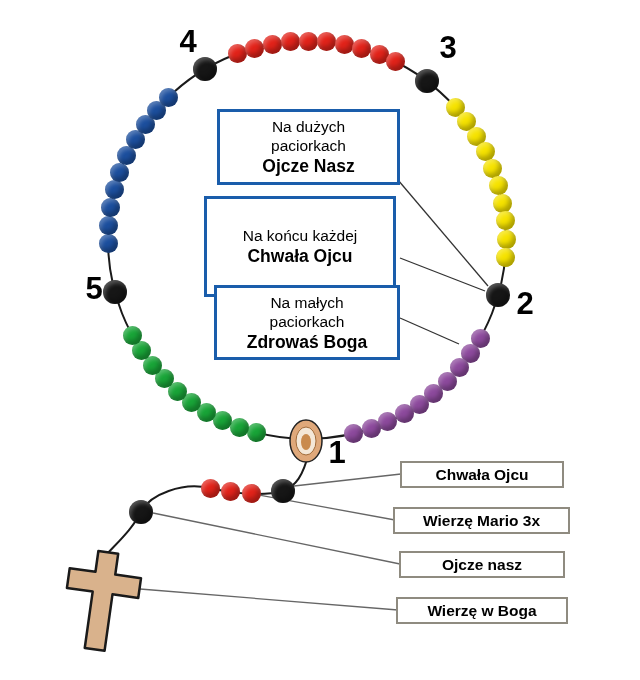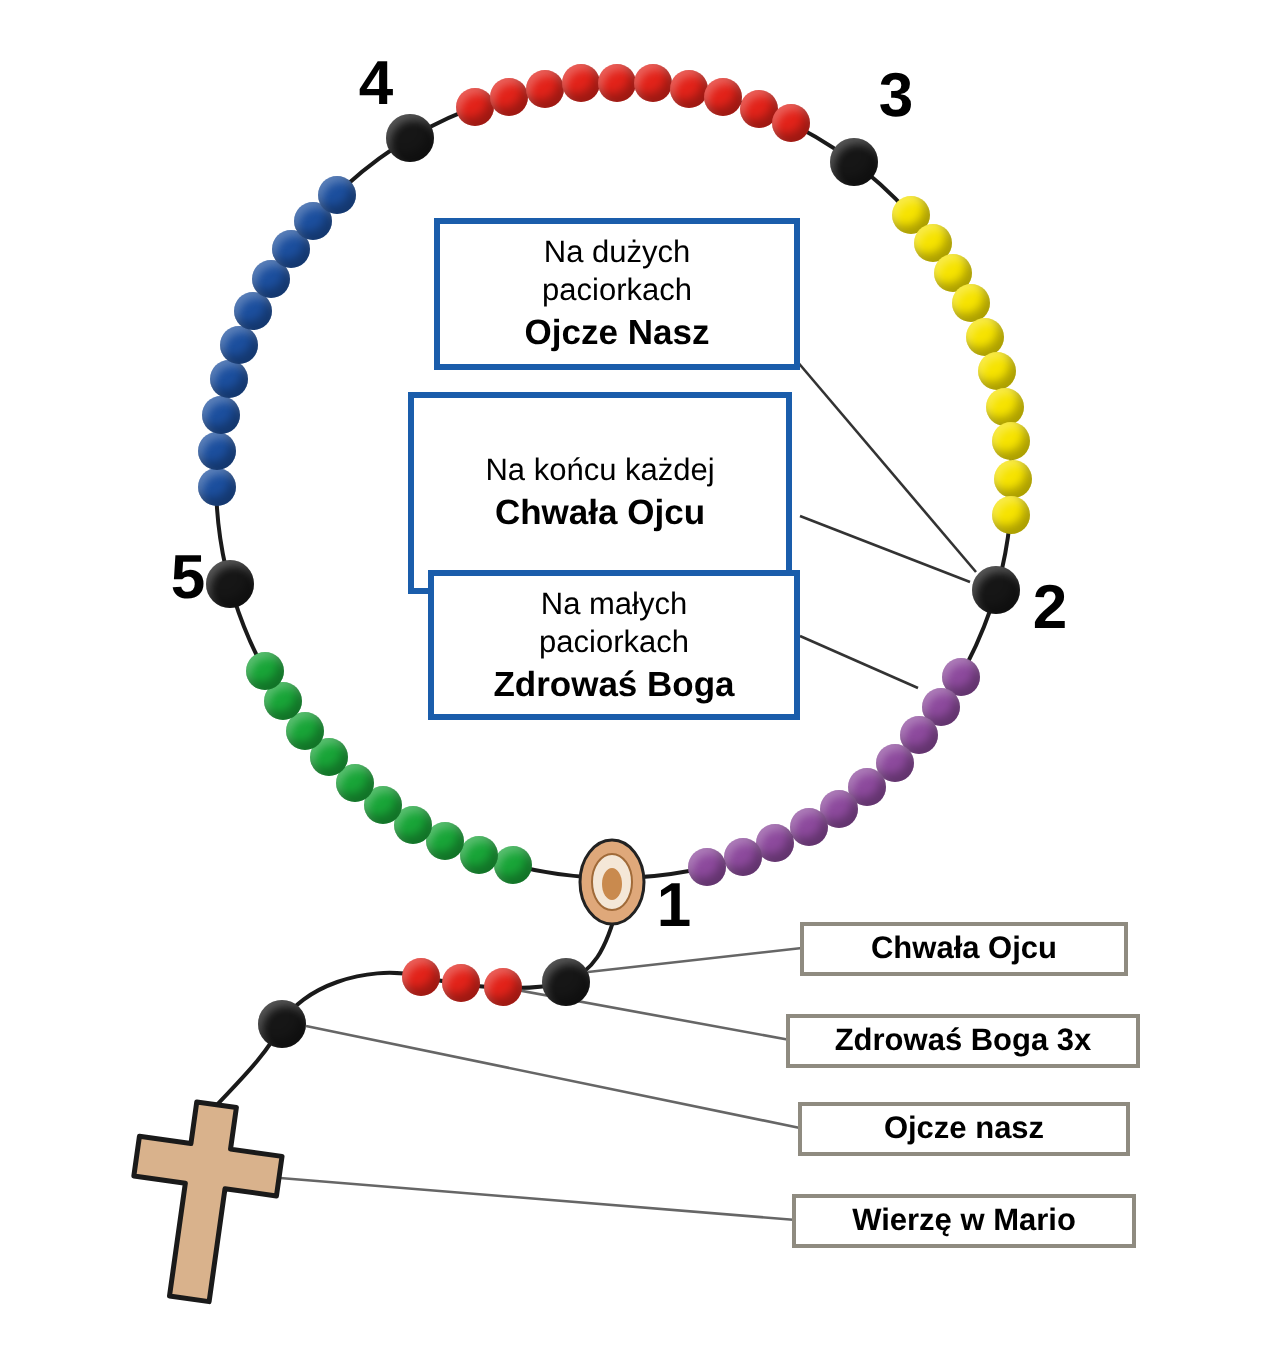--- a/index.html
+++ b/index.html
@@ -181,17 +181,17 @@
     <div class="bold-line">Chwała Ojcu</div>
   </div>
 
   <div class="info-box" style="left:214px;top:285px;width:186px;height:75px">
     <div>Na małych</div>
     <div>paciorkach</div>
     <div class="bold-line">Zdrowaś Boga</div>
   </div>
 
   <div class="pendant-label" style="left:400px;top:461px;width:164px">Chwała Ojcu</div>
-  <div class="pendant-label" style="left:393px;top:507px;width:177px">Zdrowaś Boga 3x</div>
+  <div class="pendant-label" style="left:393px;top:507px;width:177px">Wierzę Mario 3x</div>
   <div class="pendant-label" style="left:399px;top:551px;width:166px">Ojcze nasz</div>
-  <div class="pendant-label" style="left:396px;top:597px;width:172px">Wierzę w Mario</div>
+  <div class="pendant-label" style="left:396px;top:597px;width:172px">Wierzę w Boga</div>
 
 </div>
 
 </body></html>

